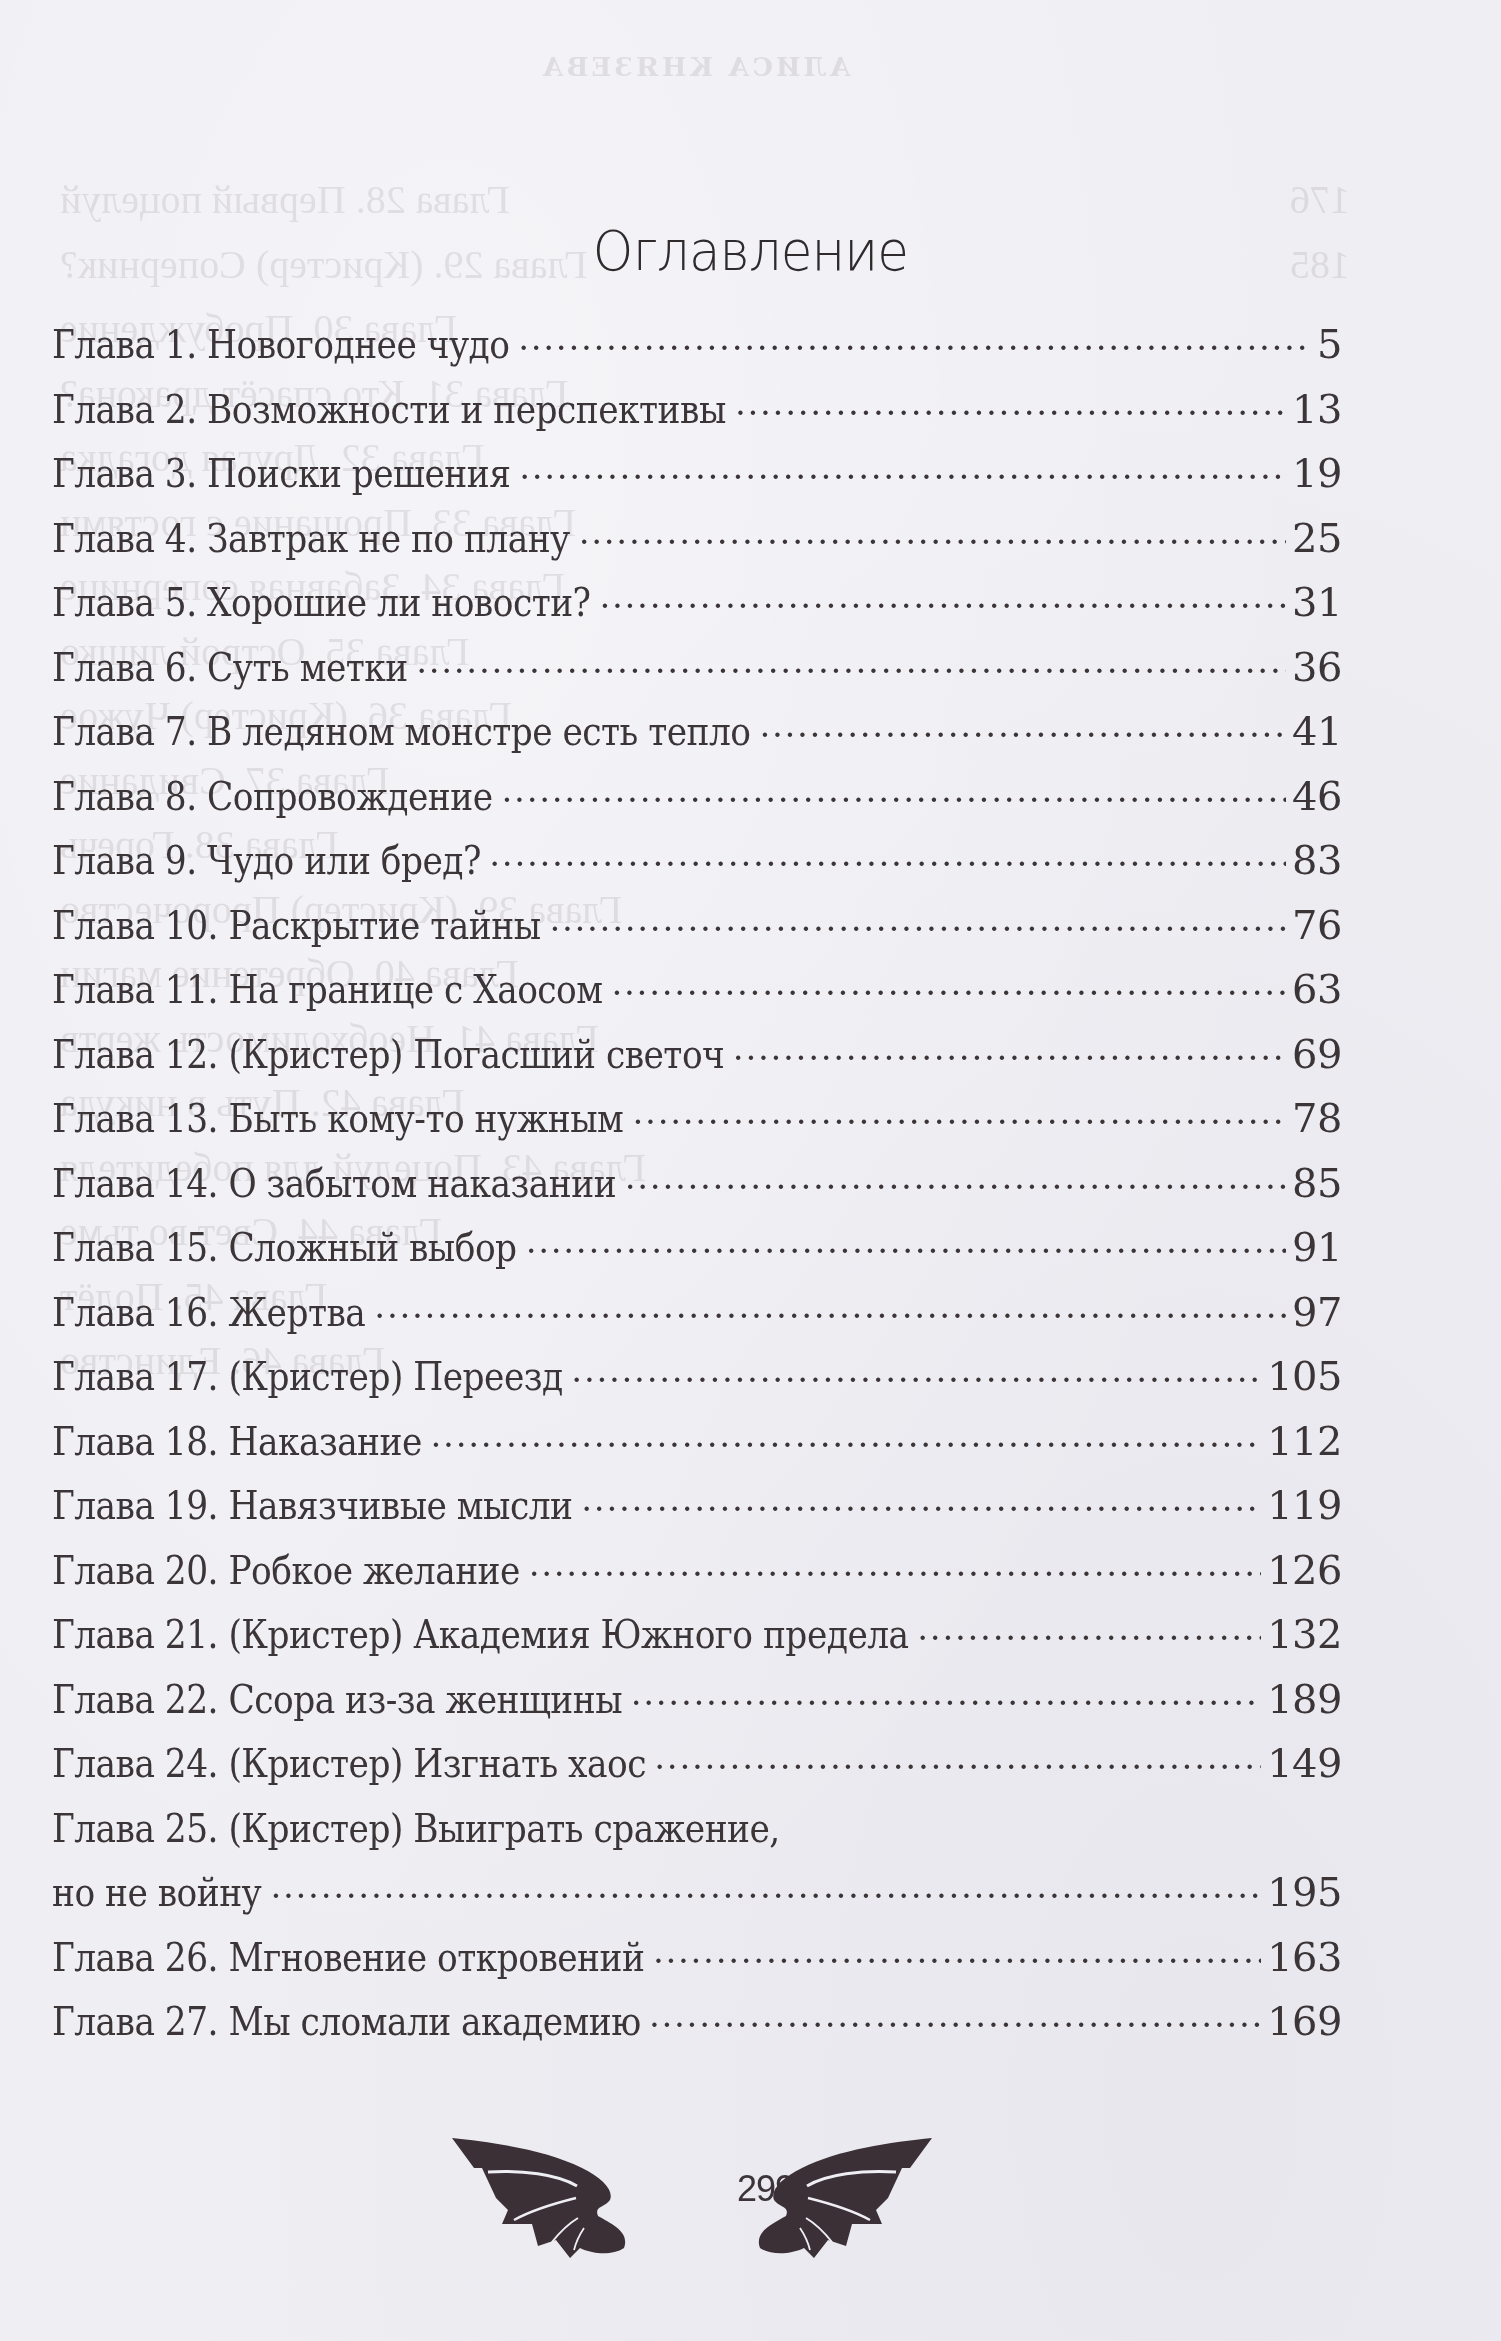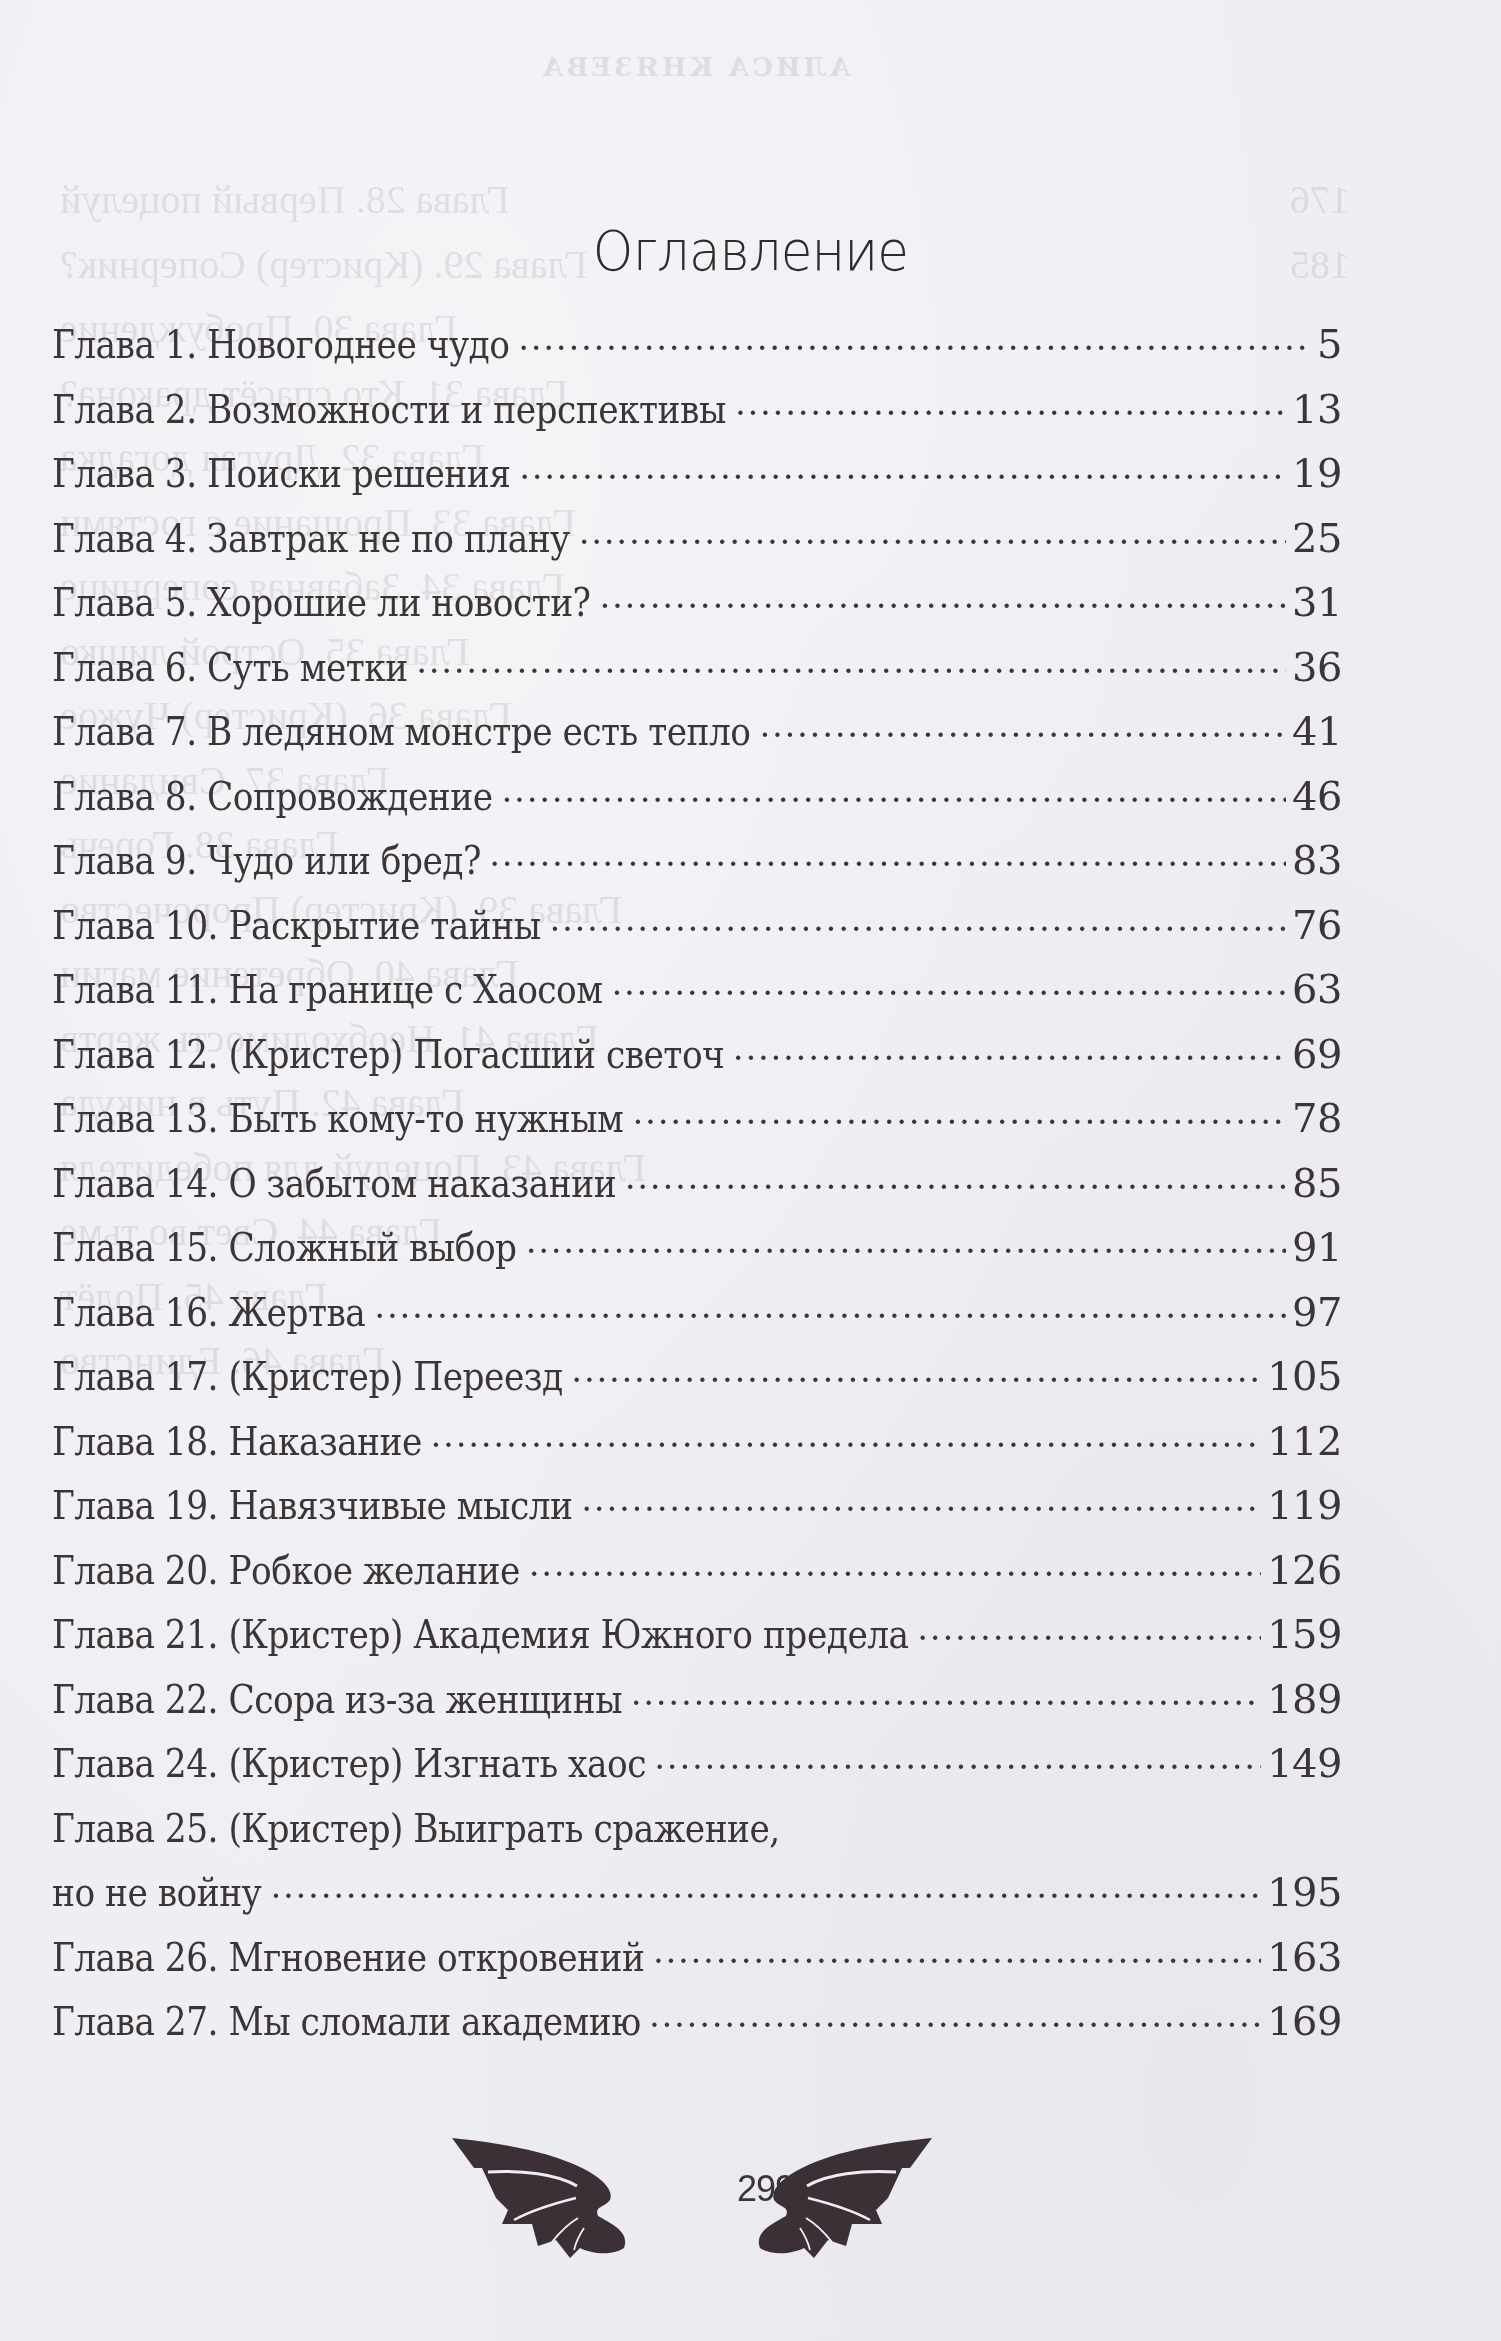--- a/index.html
+++ b/index.html
@@ -326,21 +326,21 @@
       <span class="page">119</span>
     </div>
   <div class="row">
       <span class="label" style="margin-right: -76.1331px;">Глава 20. Робкое желание</span>
       <span class="dots"></span>
       <span class="page">126</span>
     </div>
   <div class="row">
       <span class="label" style="margin-right: -139.44px;">Глава 21. (Кристер) Академия Южного предела</span>
       <span class="dots"></span>
-      <span class="page">159</span>
+      <span class="page">132</span>
     </div>
   <div class="row">
       <span class="label" style="margin-right: -92.9409px;">Глава 22. Ссора из-за женщины</span>
       <span class="dots"></span>
       <span class="page">189</span>
     </div>
   <div class="row">
       <span class="label" style="margin-right: -97.0894px;">Глава 24. (Кристер) Изгнать хаос</span>
       <span class="dots"></span>
       <span class="page">149</span>

